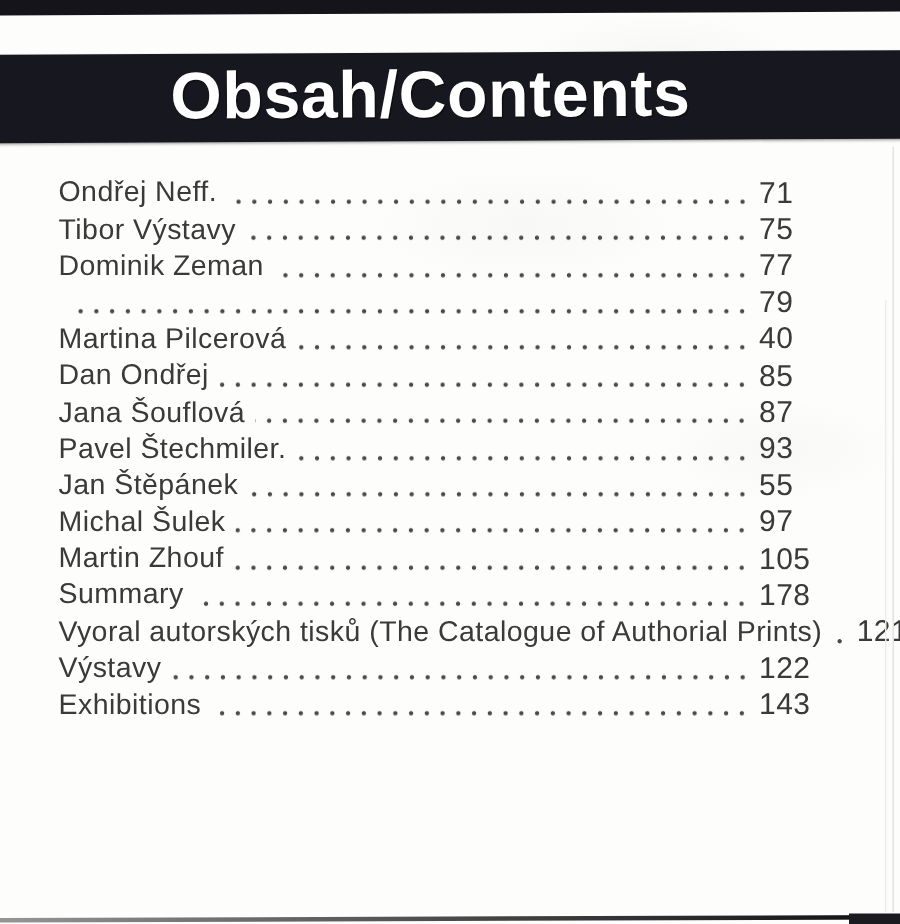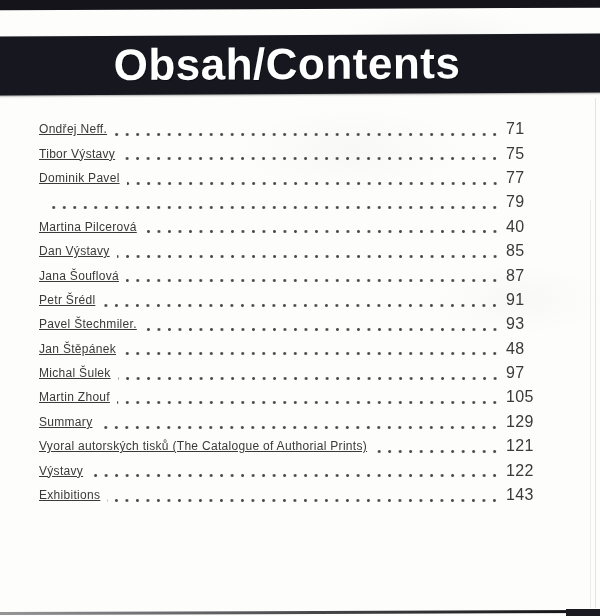--- a/index.html
+++ b/index.html
@@ -56,40 +56,39 @@
     top: 117px;
     left: 39px;
     width: 506px; 
   }
   .toc-row {
     height: 24.4px;
     display: flex;
     align-items: center;
   }
   .toc-name {
-    font-size: 12px;
+    font-size: 19px;
     letter-spacing: 0.3px;
     color: #3a3a3a;
     white-space: nowrap;
     flex: 0 0 auto;
-    text-decoration: underline;
   }
   .dot-leader {
     flex: 1 1 auto;
     align-self: flex-end;
     height: 7px;
     margin: 0 6px 3.5px 7px;
     background-image: radial-gradient(circle, #4a4a4a 1.15px, rgba(0,0,0,0) 1.7px);
     background-size: 10.5px 7px;
     background-repeat: repeat-x;
     background-position: right center;
     min-width: 10px;
   }
   .toc-page {
-    font-size: 16px;
+    font-size: 20px;
     letter-spacing: 0.3px;
     color: #3a3a3a;
     flex: 0 0 39px;
     text-align: left;
     white-space: nowrap;
   }
   .edge-line-right {
     position: absolute;
     top: 98px;
     right: 4px;
@@ -139,72 +138,67 @@
       <span class="toc-name">Ondřej Neff.</span>
       <span class="dot-leader"></span>
       <span class="toc-page">71</span>
     </div>
     <div class="toc-row">
       <span class="toc-name">Tibor Výstavy</span>
       <span class="dot-leader"></span>
       <span class="toc-page">75</span>
     </div>
     <div class="toc-row">
-      <span class="toc-name">Dominik Pavel</span>
+      <span class="toc-name">Dominik Zeman</span>
       <span class="dot-leader"></span>
       <span class="toc-page">77</span>
     </div>
     <div class="toc-row">
       <span class="dot-leader"></span>
       <span class="toc-page">79</span>
     </div>
     <div class="toc-row">
       <span class="toc-name">Martina Pilcerová</span>
       <span class="dot-leader"></span>
       <span class="toc-page">40</span>
     </div>
     <div class="toc-row">
-      <span class="toc-name">Dan Výstavy</span>
+      <span class="toc-name">Dan Ondřej</span>
       <span class="dot-leader"></span>
       <span class="toc-page">85</span>
     </div>
     <div class="toc-row">
       <span class="toc-name">Jana Šouflová</span>
       <span class="dot-leader"></span>
       <span class="toc-page">87</span>
     </div>
     <div class="toc-row">
-      <span class="toc-name">Petr Šrédl</span>
-      <span class="dot-leader"></span>
-      <span class="toc-page">91</span>
-    </div>
-    <div class="toc-row">
       <span class="toc-name">Pavel Štechmiler.</span>
       <span class="dot-leader"></span>
       <span class="toc-page">93</span>
     </div>
     <div class="toc-row">
       <span class="toc-name">Jan Štěpánek</span>
       <span class="dot-leader"></span>
-      <span class="toc-page">48</span>
+      <span class="toc-page">55</span>
     </div>
     <div class="toc-row">
       <span class="toc-name">Michal Šulek</span>
       <span class="dot-leader"></span>
       <span class="toc-page">97</span>
     </div>
     <div class="toc-row">
       <span class="toc-name">Martin Zhouf</span>
       <span class="dot-leader"></span>
       <span class="toc-page">105</span>
     </div>
     <div class="toc-row">
       <span class="toc-name">Summary</span>
       <span class="dot-leader"></span>
-      <span class="toc-page">129</span>
+      <span class="toc-page">178</span>
     </div>
     <div class="toc-row">
       <span class="toc-name">Vyoral autorských tisků (The Catalogue of Authorial Prints)</span>
       <span class="dot-leader"></span>
       <span class="toc-page">121</span>
     </div>
     <div class="toc-row">
       <span class="toc-name">Výstavy</span>
       <span class="dot-leader"></span>
       <span class="toc-page">122</span>

